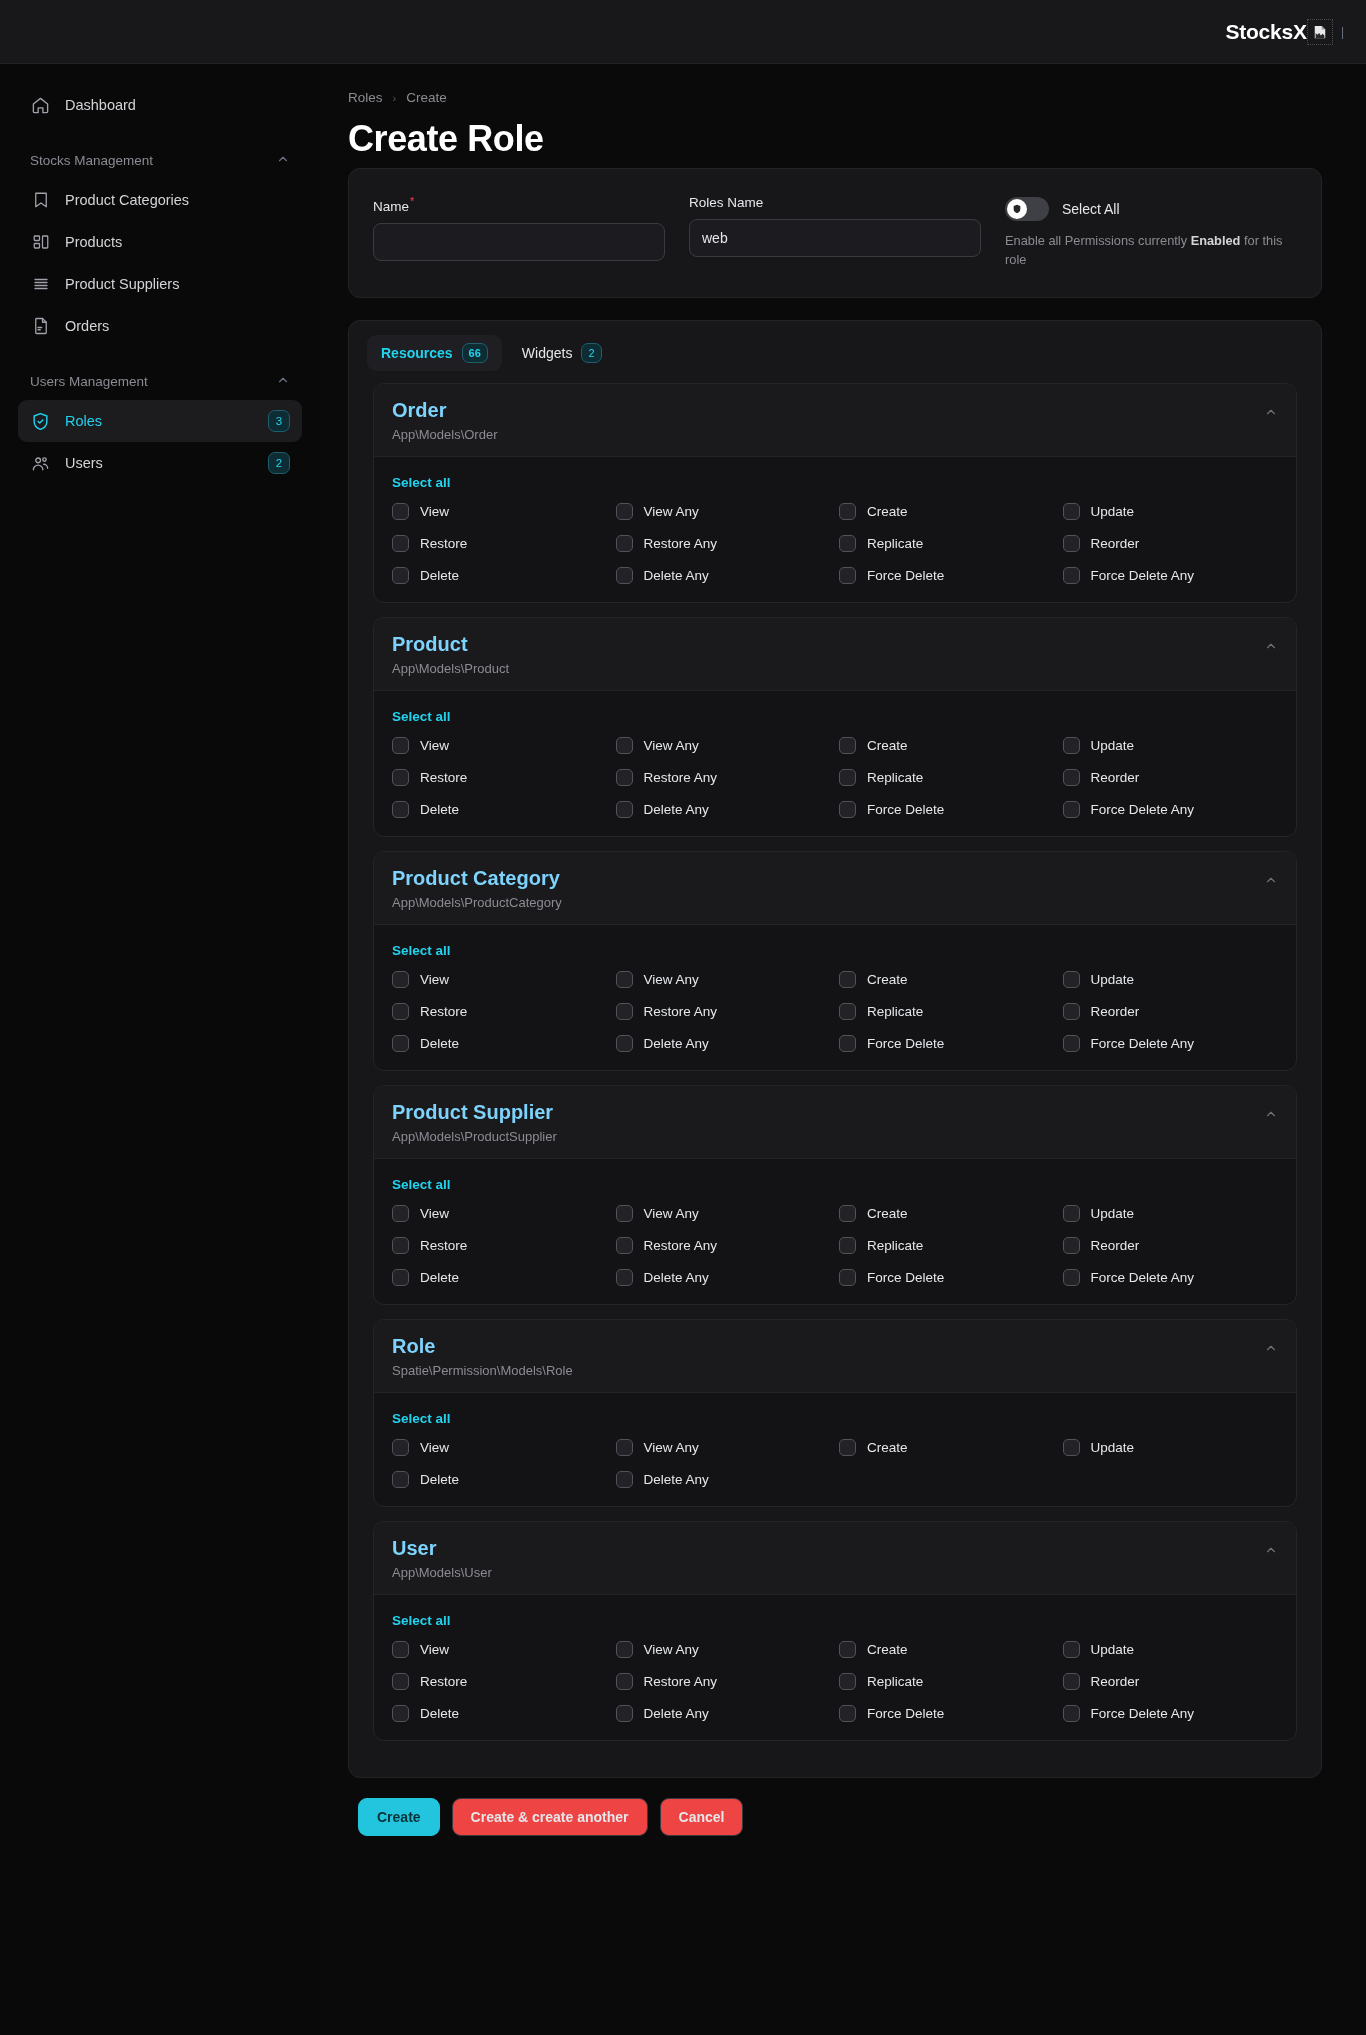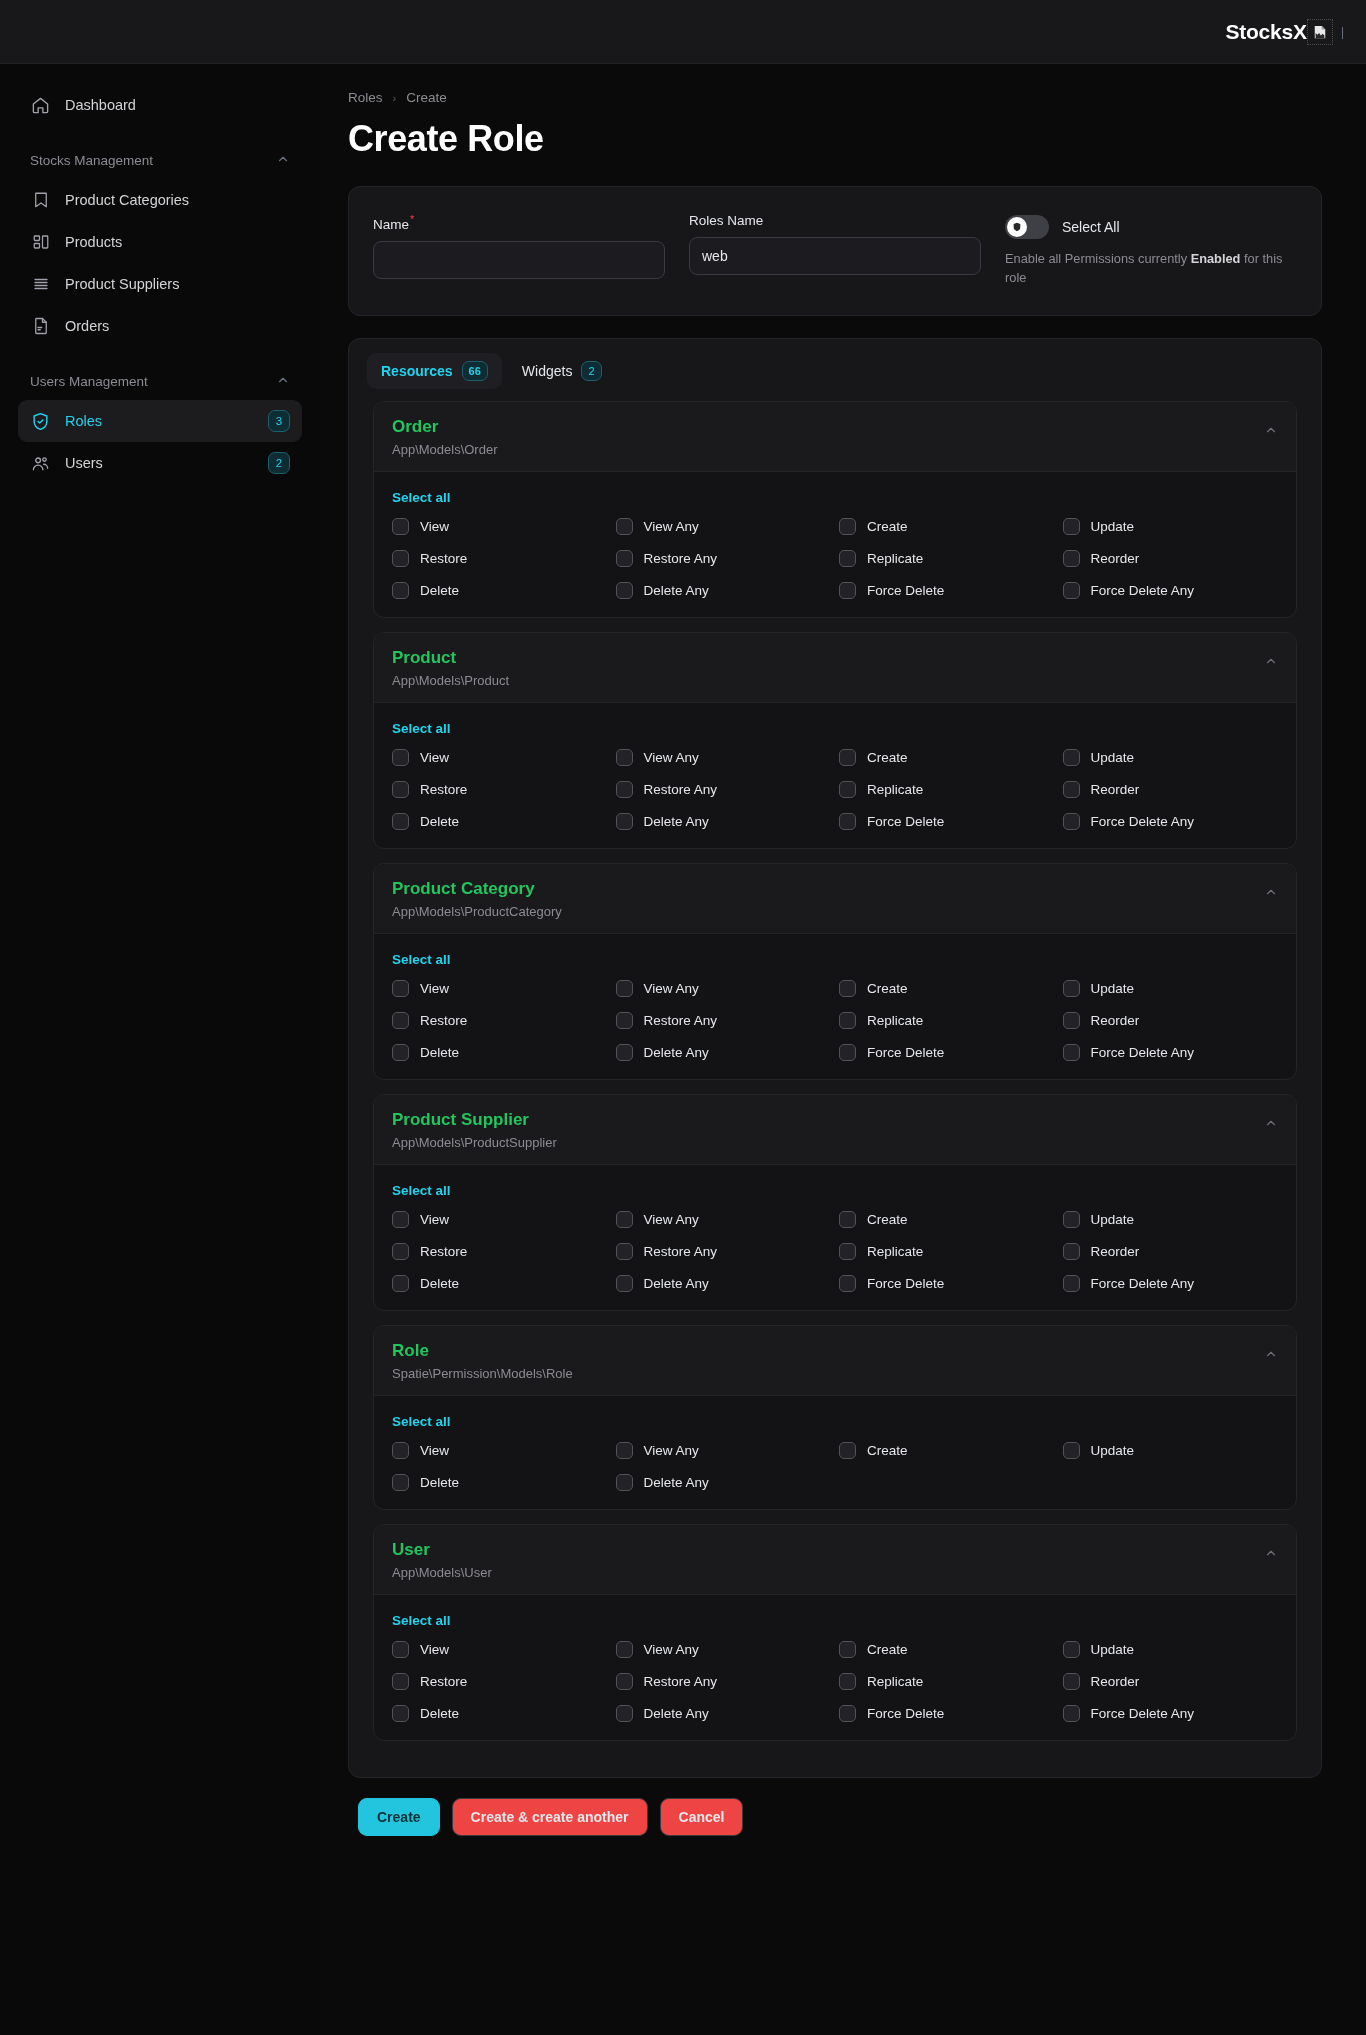--- a/index.html
+++ b/index.html
@@ -84,21 +84,21 @@
   .breadcrumb { display: flex; align-items: center; gap: 10px; font-size: 13.5px; color: #8b8b93; }
   .breadcrumb .crumb { cursor: pointer; }
   .breadcrumb .sep { color: #5b5b63; font-size: 11px; }
   .page-title { font-size: 36px; font-weight: bold; color: #ffffff; margin-top: 13px; letter-spacing: -0.4px; }
 
   
   .card {
     background: #171719;
     border: 1px solid #242428;
     border-radius: 12px;
-    margin-top: 26px;
+    margin-top: 8px;
   }
   .top-card { padding: 26px 24px 28px; display: flex; gap: 24px; }
   .field { flex: 1 1 0; min-width: 0; }
   .field-label { font-size: 13.5px; color: #e5e7eb; margin-bottom: 9px; }
   .req { color: #ef4444; font-size: 11px; vertical-align: super; margin-left: 1px; }
   .input {
     width: 100%; height: 38px;
     background: #1c1c20;
     border: 1px solid #3a3a41;
     border-radius: 8px;
@@ -149,21 +149,21 @@
     background: #131315;
     overflow: hidden;
   }
   .section-head {
     display: flex; align-items: flex-start; justify-content: space-between;
     padding: 15px 18px 14px;
     border-bottom: 1px solid #242428;
     background: #1a1a1d;
     cursor: pointer;
   }
-  .section-name { font-size: 17px; font-weight: bold; color: #22c55e; }
+  .section-name { font-size: 20px; font-weight: bold; color: #7dd3fc; }
   .section-model { font-size: 13px; color: #8b8b93; margin-top: 5px; }
   .section-chev { color: #6f6f78; padding-top: 6px; }
   .section-body { padding: 16px 18px 18px; }
   .select-all-link { color: #22d3ee; font-size: 13.5px; font-weight: bold; cursor: pointer; display: inline-block; margin-bottom: 13px; }
   .perm-grid { display: grid; grid-template-columns: repeat(4, 1fr); row-gap: 15px; column-gap: 8px; }
   .perm { display: flex; align-items: center; gap: 11px; cursor: pointer; }
   .cbox {
     width: 17px; height: 17px; flex: 0 0 17px;
     border: 1px solid #52525b;
     border-radius: 5px;

